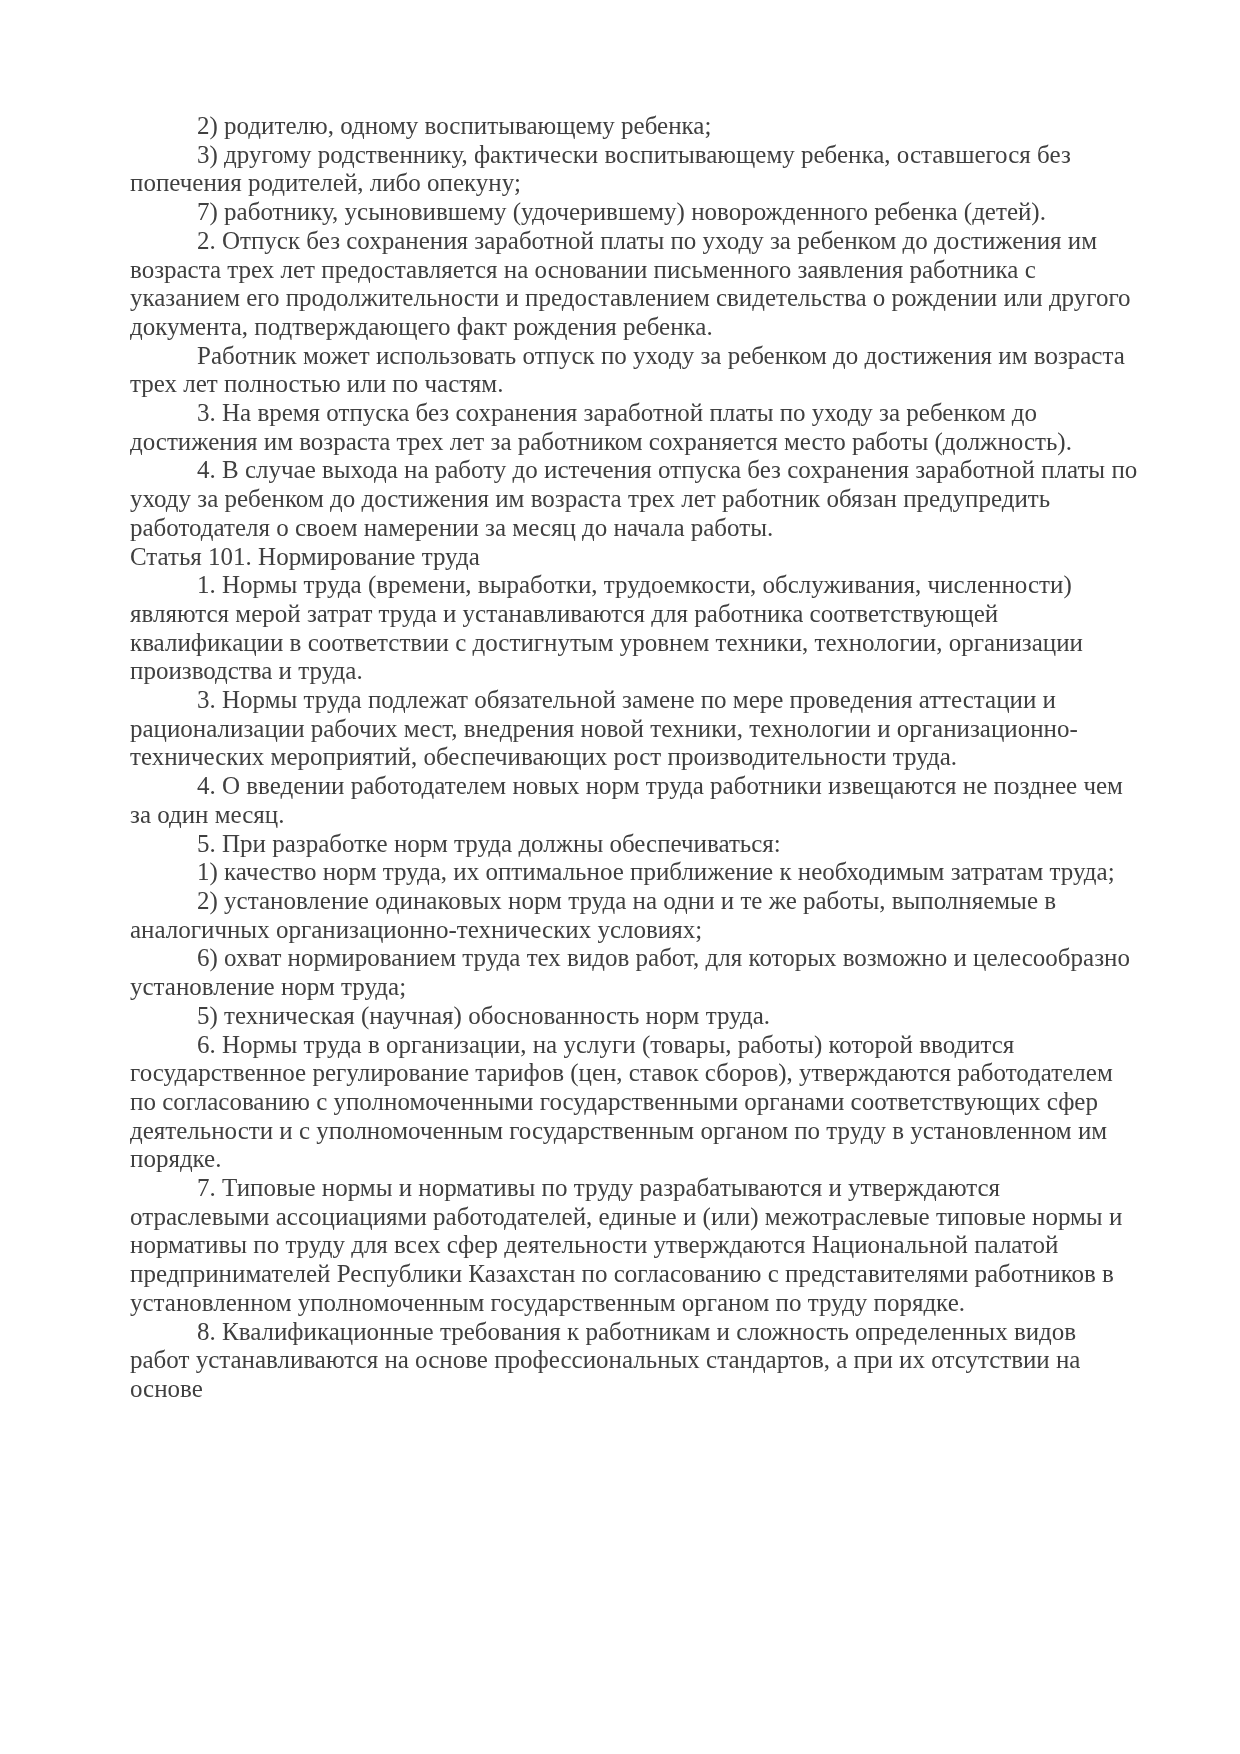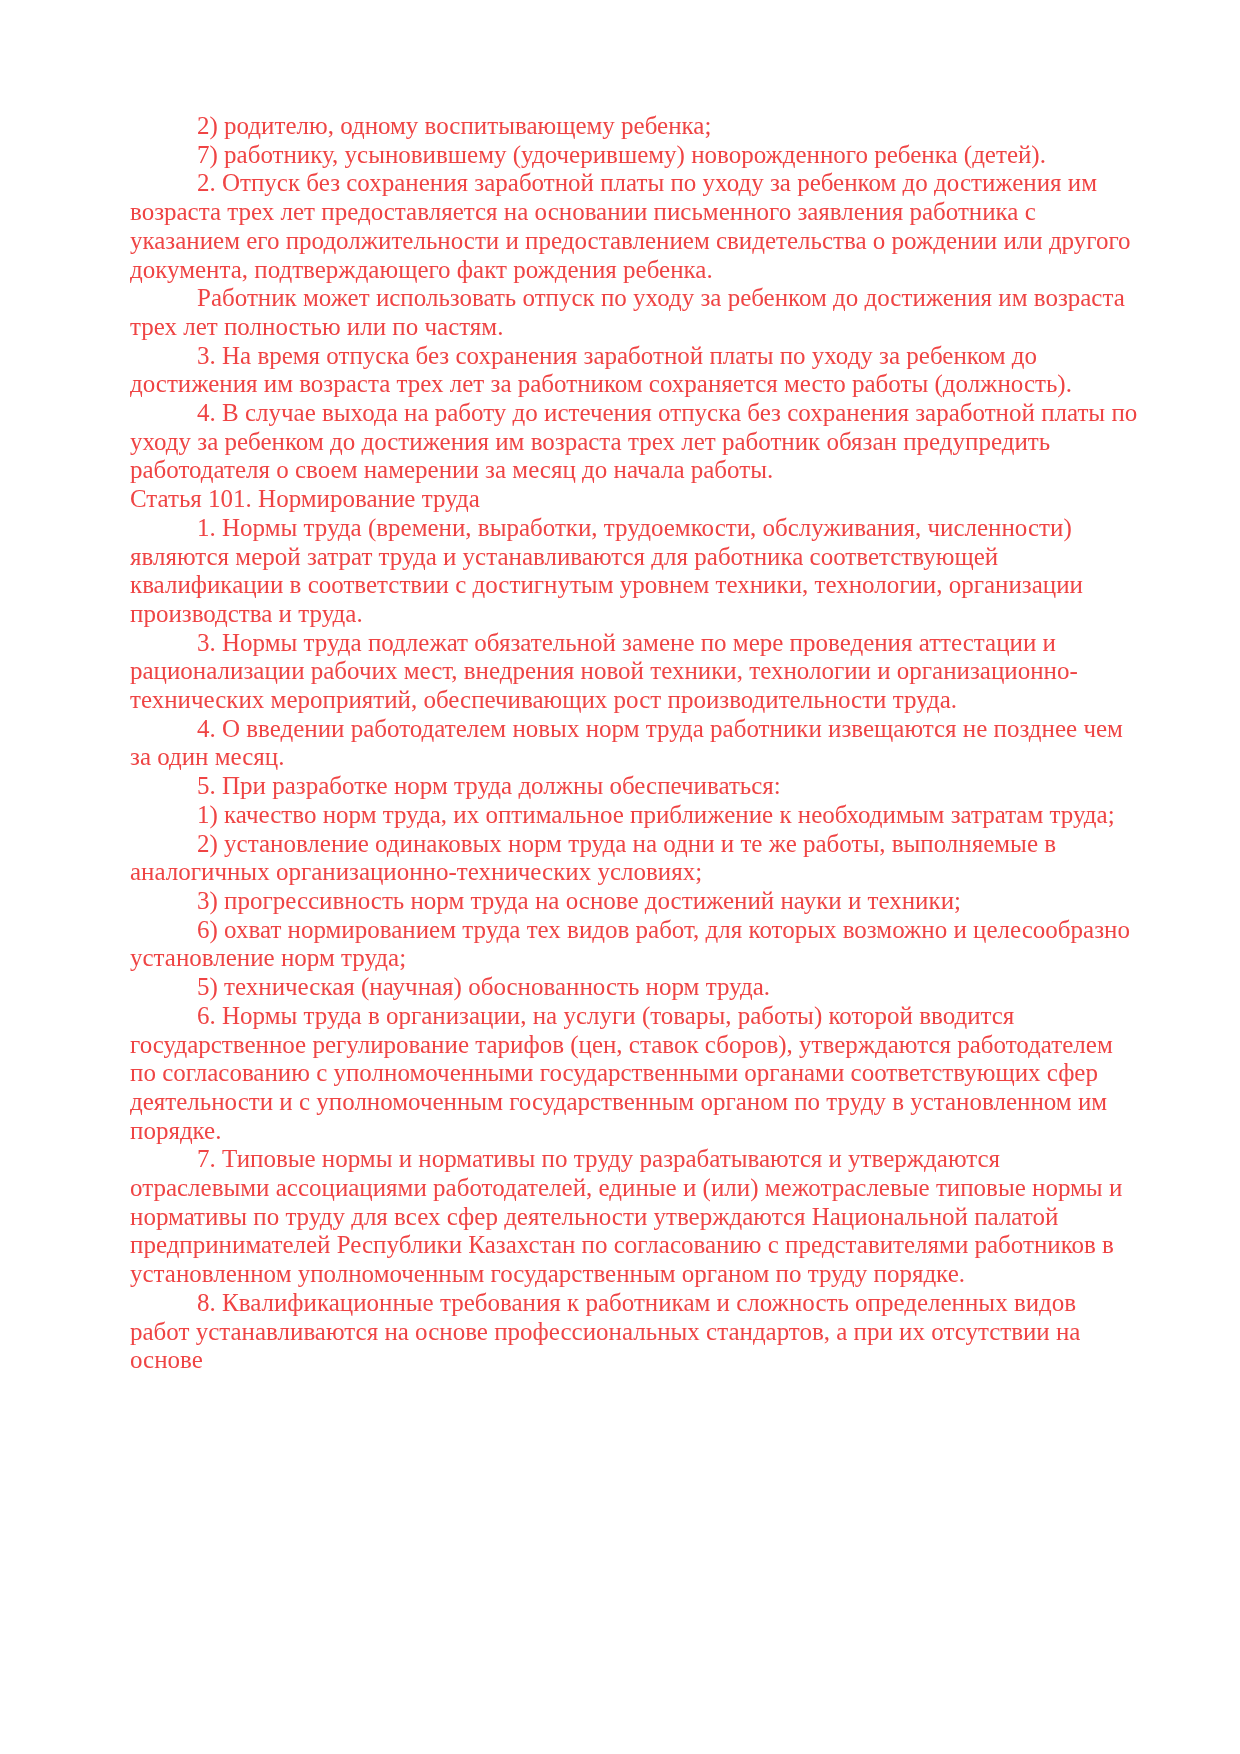--- a/index.html
+++ b/index.html
@@ -13,51 +13,51 @@
     height: 1754px;
     box-sizing: border-box;
     background: #ffffff;
     padding: 112px 100px 0 130px;
     overflow: hidden;
   }
   .doc {
     font-family: "Liberation Serif", "DejaVu Serif", serif;
     font-size: 25px;
     line-height: 28.7px;
-    color: #ef4444;
+    color: #404040;
     text-align: left;
     width: 1010px;
   }
   .doc p {
     margin: 0;
     padding: 0;
     text-indent: 67px;
   }
   .doc p.flush {
     text-indent: 0;
   }
 </style>
 </head>
 <body>
 
 <div class="page">
   <div class="doc">
     <p>2) родителю, одному воспитывающему ребенка;</p>
+    <p>3) другому родственнику, фактически воспитывающему ребенка, оставшегося без попечения родителей, либо опекуну;</p>
     <p>7) работнику, усыновившему (удочерившему) новорожденного ребенка (детей).</p>
     <p>2. Отпуск без сохранения заработной платы по уходу за ребенком до достижения им возраста трех лет предоставляется на основании письменного заявления работника с указанием его продолжительности и предоставлением свидетельства о рождении или другого документа, подтверждающего факт рождения ребенка.</p>
     <p>Работник может использовать отпуск по уходу за ребенком до достижения им возраста трех лет полностью или по частям.</p>
     <p>3. На время отпуска без сохранения заработной платы по уходу за ребенком до достижения им возраста трех лет за работником сохраняется место работы (должность).</p>
     <p>4. В случае выхода на работу до истечения отпуска без сохранения заработной платы по уходу за ребенком до достижения им возраста трех лет работник обязан предупредить работодателя о своем намерении за месяц до начала работы.</p>
     <p class="flush">Статья 101. Нормирование труда</p>
     <p>1. Нормы труда (времени, выработки, трудоемкости, обслуживания, численности) являются мерой затрат труда и устанавливаются для работника соответствующей квалификации в соответствии с достигнутым уровнем техники, технологии, организации производства и труда.</p>
     <p>3. Нормы труда подлежат обязательной замене по мере проведения аттестации и рационализации рабочих мест, внедрения новой техники, технологии и организационно-технических мероприятий, обеспечивающих рост производительности труда.</p>
     <p>4. О введении работодателем новых норм труда работники извещаются не позднее чем за один месяц.</p>
     <p>5. При разработке норм труда должны обеспечиваться:</p>
     <p>1) качество норм труда, их оптимальное приближение к необходимым затратам труда;</p>
     <p>2) установление одинаковых норм труда на одни и те же работы, выполняемые в аналогичных организационно-технических условиях;</p>
-    <p>3) прогрессивность норм труда на основе достижений науки и техники;</p>
     <p>6) охват нормированием труда тех видов работ, для которых возможно и целесообразно установление норм труда;</p>
     <p>5) техническая (научная) обоснованность норм труда.</p>
     <p>6. Нормы труда в организации, на услуги (товары, работы) которой вводится государственное регулирование тарифов (цен, ставок сборов), утверждаются работодателем по согласованию с уполномоченными государственными органами соответствующих сфер деятельности и с уполномоченным государственным органом по труду в установленном им порядке.</p>
     <p>7. Типовые нормы и нормативы по труду разрабатываются и утверждаются отраслевыми ассоциациями работодателей, единые и (или) межотраслевые типовые нормы и нормативы по труду для всех сфер деятельности утверждаются Национальной палатой предпринимателей Республики Казахстан по согласованию с представителями работников в установленном уполномоченным государственным органом по труду порядке.</p>
     <p>8. Квалификационные требования к работникам и сложность определенных видов работ устанавливаются на основе профессиональных стандартов, а при их отсутствии на основе</p>
   </div>
 </div>
 
 </body></html>

